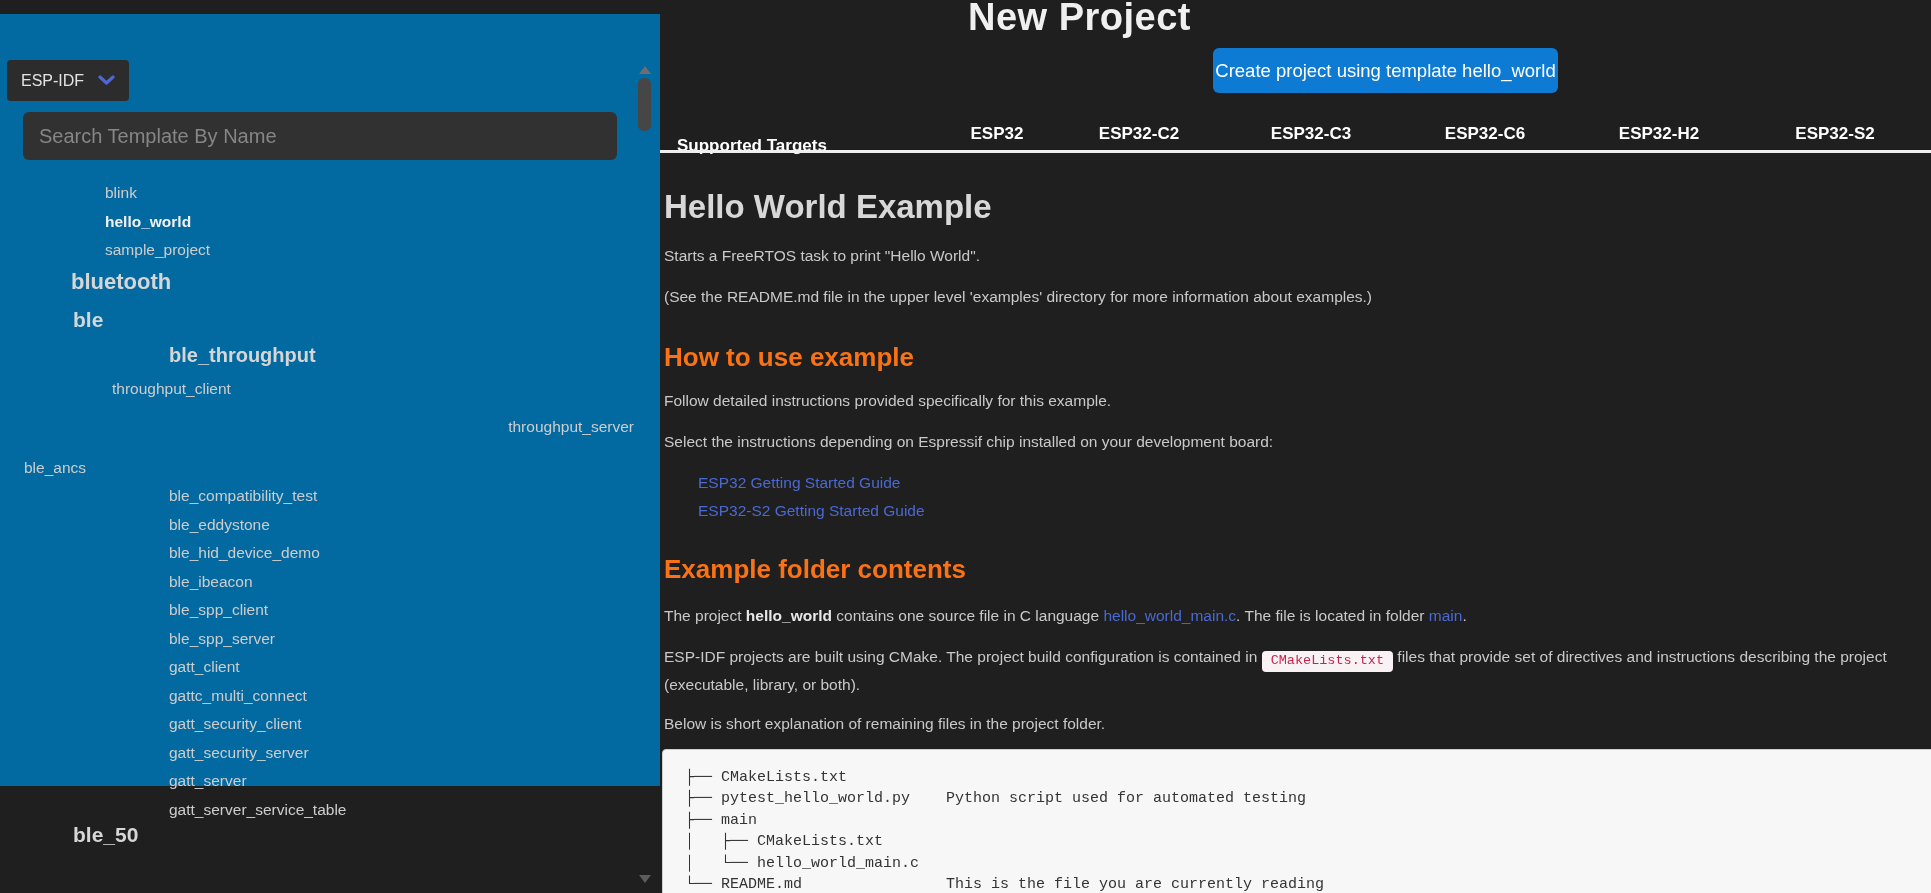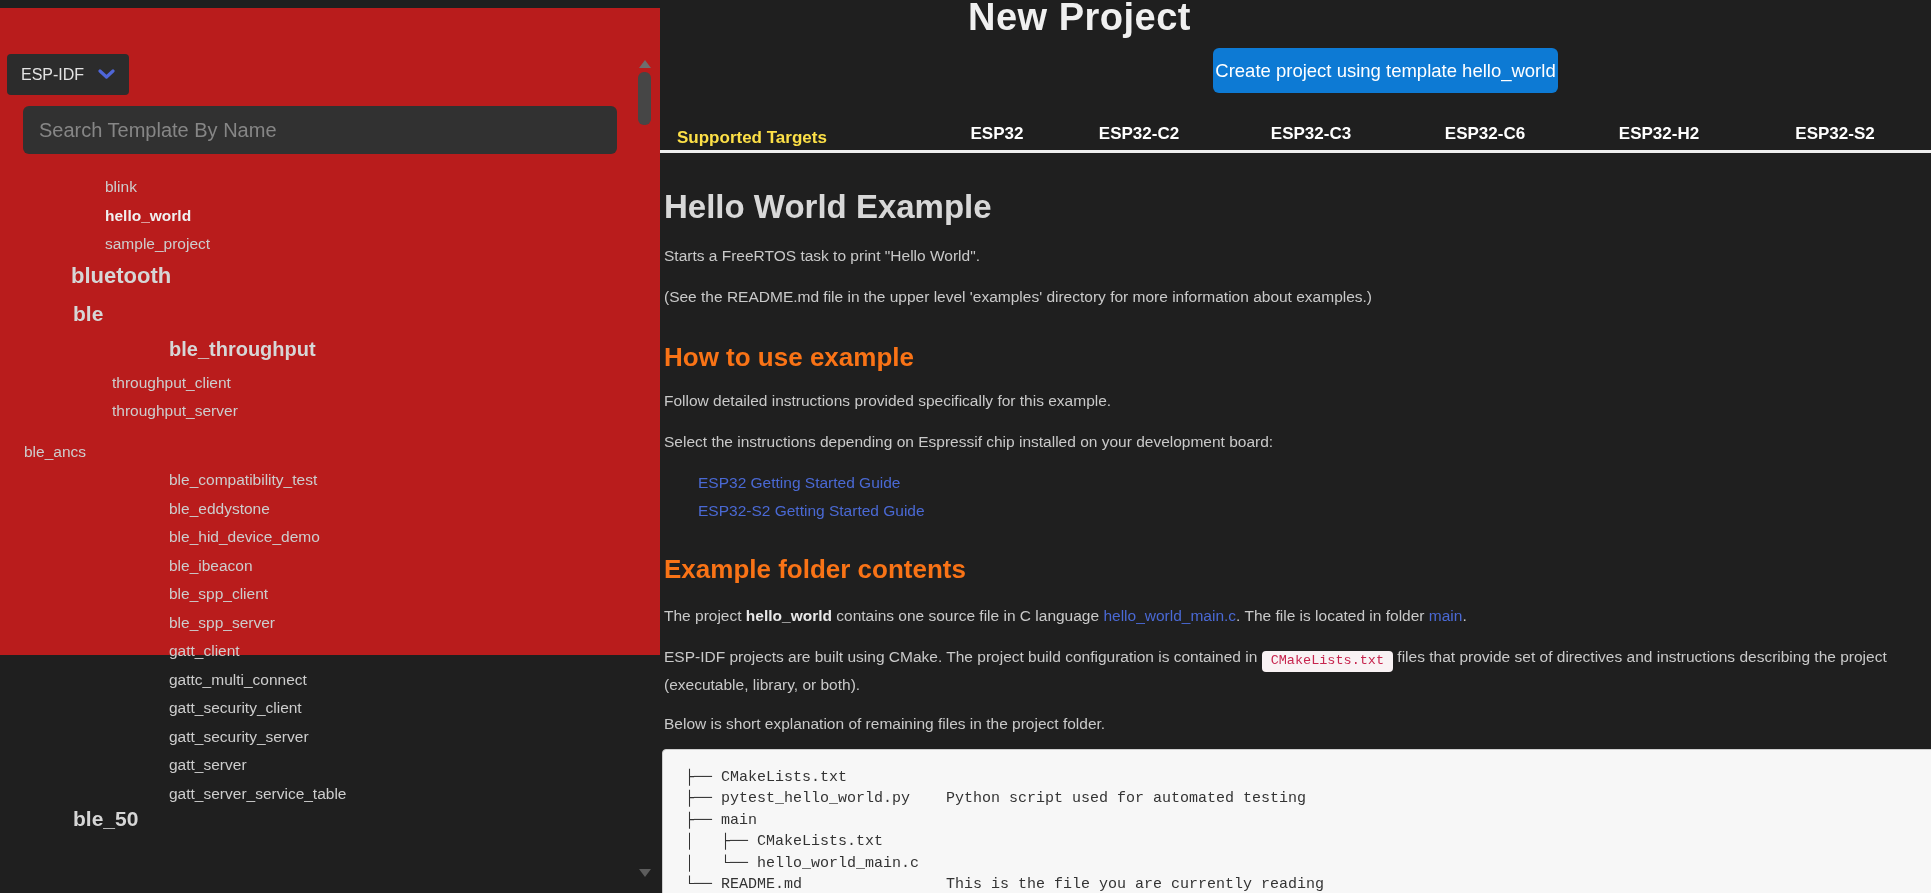--- a/index.html
+++ b/index.html
@@ -1,20 +1,20 @@
 <!DOCTYPE html>
 <html><head>
 <meta charset="utf-8">
 <style>
   * { margin:0; padding:0; box-sizing:border-box; }
   html,body { width:1931px; height:893px; overflow:hidden; background:#1f1f1f;
               font-family:"Liberation Sans", sans-serif; }
 
   
-  .sidebar { position:absolute; left:0; top:8px; width:660px; height:647px; background:#b91c1c; }
+  .sidebar { position:absolute; left:0; top:14px; width:660px; height:772px; background:#0369a1; }
 
   .framework-select { position:absolute; left:7px; top:46px; width:122px; height:41px;
     background:#2c2c2c; border-radius:4px; display:flex; align-items:center;
     padding:0 12px 0 14px; cursor:pointer; }
   .framework-select .lbl { color:#e3e3e3; font-size:16px; }
   .framework-select svg { margin-left:14px; }
 
   .search-input { position:absolute; left:23px; top:98px; width:594px; height:48px;
     background:#313131; border:none; border-radius:6px; padding:0 16px; font-size:20px;
     color:#cccccc; font-family:"Liberation Sans", sans-serif; outline:none; }
@@ -24,21 +24,21 @@
   .tnode { color:#cdcdcd; font-size:15.5px; line-height:28.5px; white-space:nowrap; cursor:pointer; }
   .tnode.cat { font-size:22px; font-weight:700; color:#d6d6d6; line-height:26px;
                padding-left:71px; margin-top:4px; margin-bottom:12px; }
   .tree .tnode:first-child { margin-top:5px; }
   .tnode.item-l1 { padding-left:105px; }
   .tnode.sub { font-size:21px; font-weight:700; color:#d6d6d6; line-height:25px;
                padding-left:73px; margin-top:7px; margin-bottom:8px; }
   .tnode.subsub { font-size:20px; font-weight:700; color:#d6d6d6; line-height:24px;
                padding-left:169px; margin-top:11px; margin-bottom:8px; }
   .tnode.item-l3 { padding-left:112px; }
-  .tnode.item-l3 + .tnode.item-l3 { margin-top:0; }
+  .tnode.item-l3 + .tnode.item-l3 { margin-top:10px;text-align:right; }
   .tree .subsub + .item-l3 { margin-top:6px; }
   .tnode.item-l2 { padding-left:169px; }
   .tree .item-l3 + .item-l2 { margin-top:12px;padding-left:24px; }
   .tree .item-l2 + .sub { margin-top:-2px; }
   .tnode.selected { font-weight:700; color:#f0f0f0; }
 
   
   .sb-scroll { position:absolute; left:636px; top:0; width:16px; height:893px; }
   .sb-arrow { position:absolute; left:3px; width:0; height:0;
               border-left:6px solid transparent; border-right:6px solid transparent; }
@@ -52,21 +52,21 @@
           background:#1f1f1f; overflow:hidden; }
 
   .page-title { position:absolute; left:308px; top:-4px; font-size:38px; font-weight:600;
                 color:#f0f0f0; letter-spacing:0.5px; }
 
   .create-btn { position:absolute; left:533px; top:48px; width:345px; height:45px;
     background:#0d7ad4; color:#ffffff; border:none; border-radius:6px; font-size:18.5px;
     font-family:"Liberation Sans", sans-serif; cursor:pointer;margin-left:20px; }
 
   .targets-row { position:absolute; left:0; top:124px; width:1271px; height:24px; }
-  .targets-label { position:absolute; left:17px; top:4px; font-size:17px; font-weight:700; color:#fde047; }
+  .targets-label { position:absolute; left:17px; top:12px; font-size:17px; font-weight:700; color:#ffffff; }
   .target { position:absolute; top:0; transform:translateX(-50%); font-size:17px;
             font-weight:700; color:#ffffff; white-space:nowrap; }
   .targets-divider { position:absolute; left:0; top:150px; width:1271px; height:3px; background:#efefef; }
 
   
   .readme { position:absolute; left:0; top:0; width:1271px; height:893px; }
   .readme h1 { position:absolute; left:4px; top:188px; font-size:33px; font-weight:600; color:#d8d8d8; }
   .readme h2 { font-size:26px; font-weight:700; color:#f97316; position:absolute; left:4px; }
   .h2-usage { top:342px; }
   .h2-contents { top:554px; }

